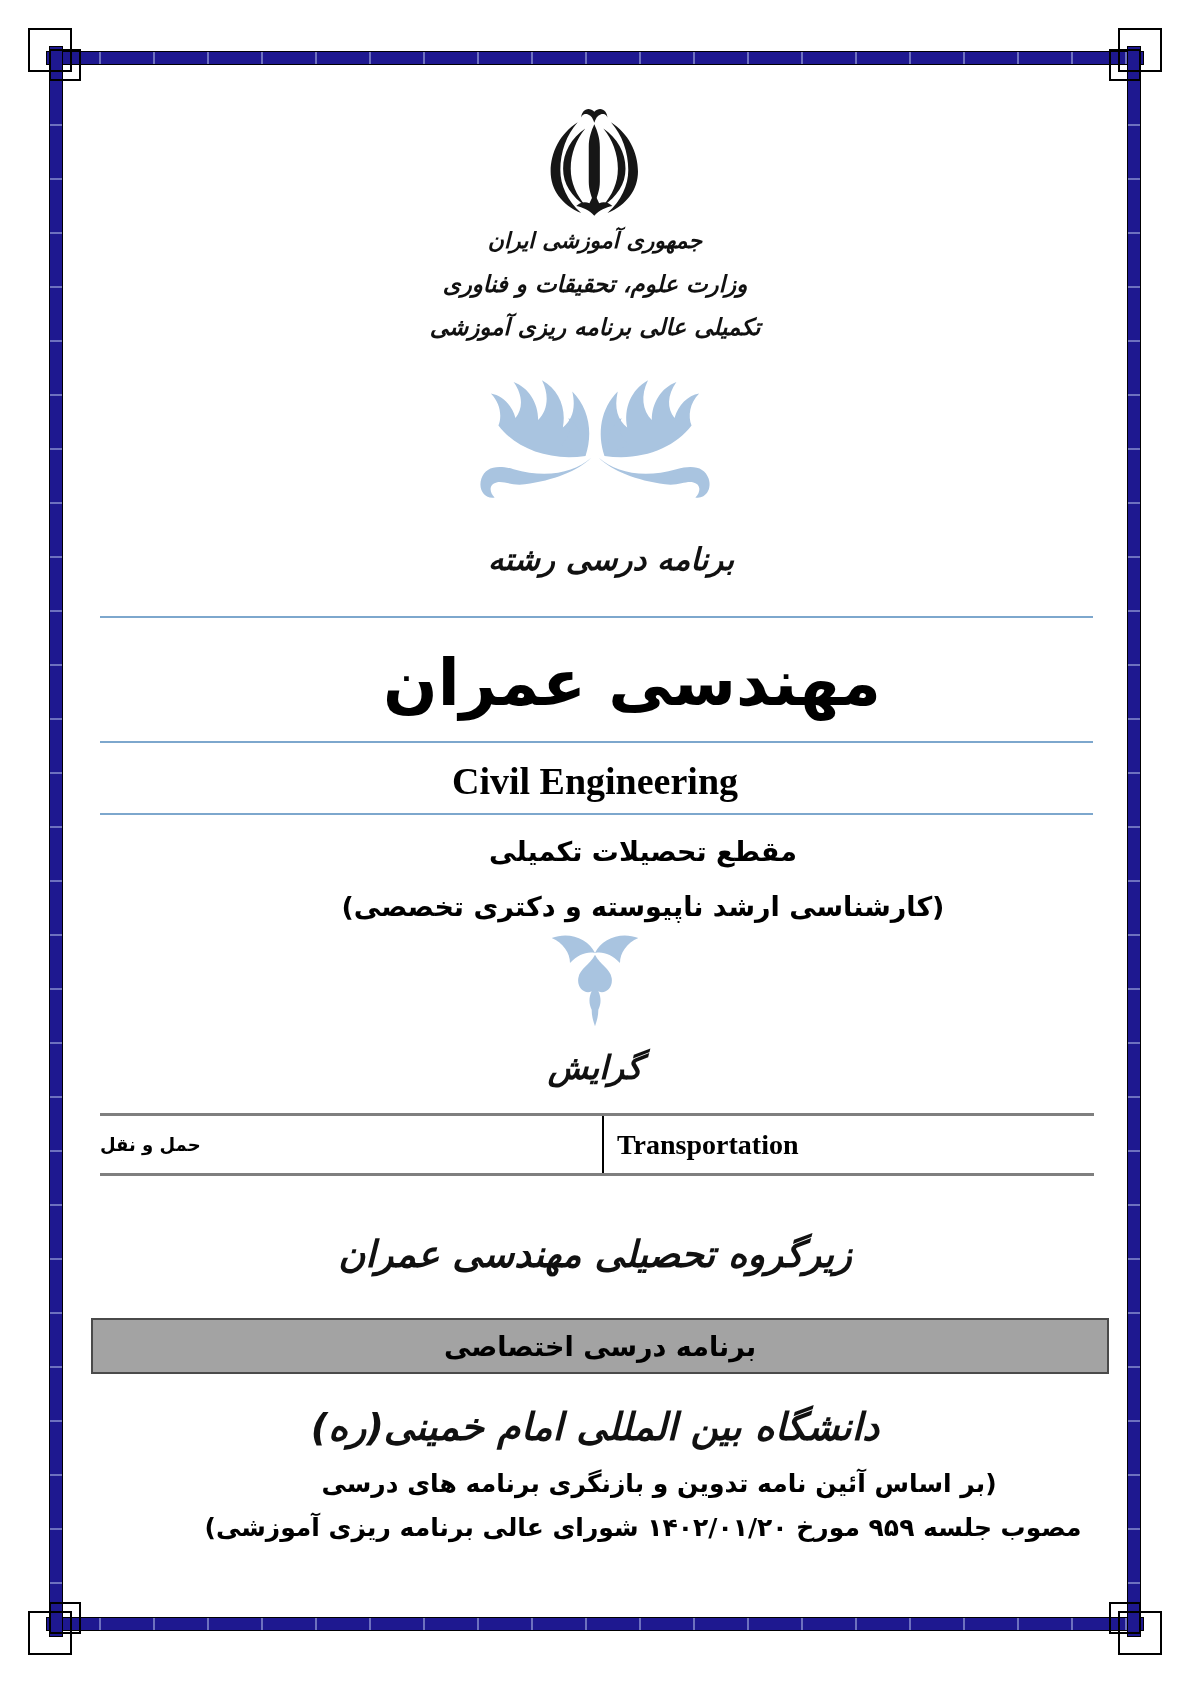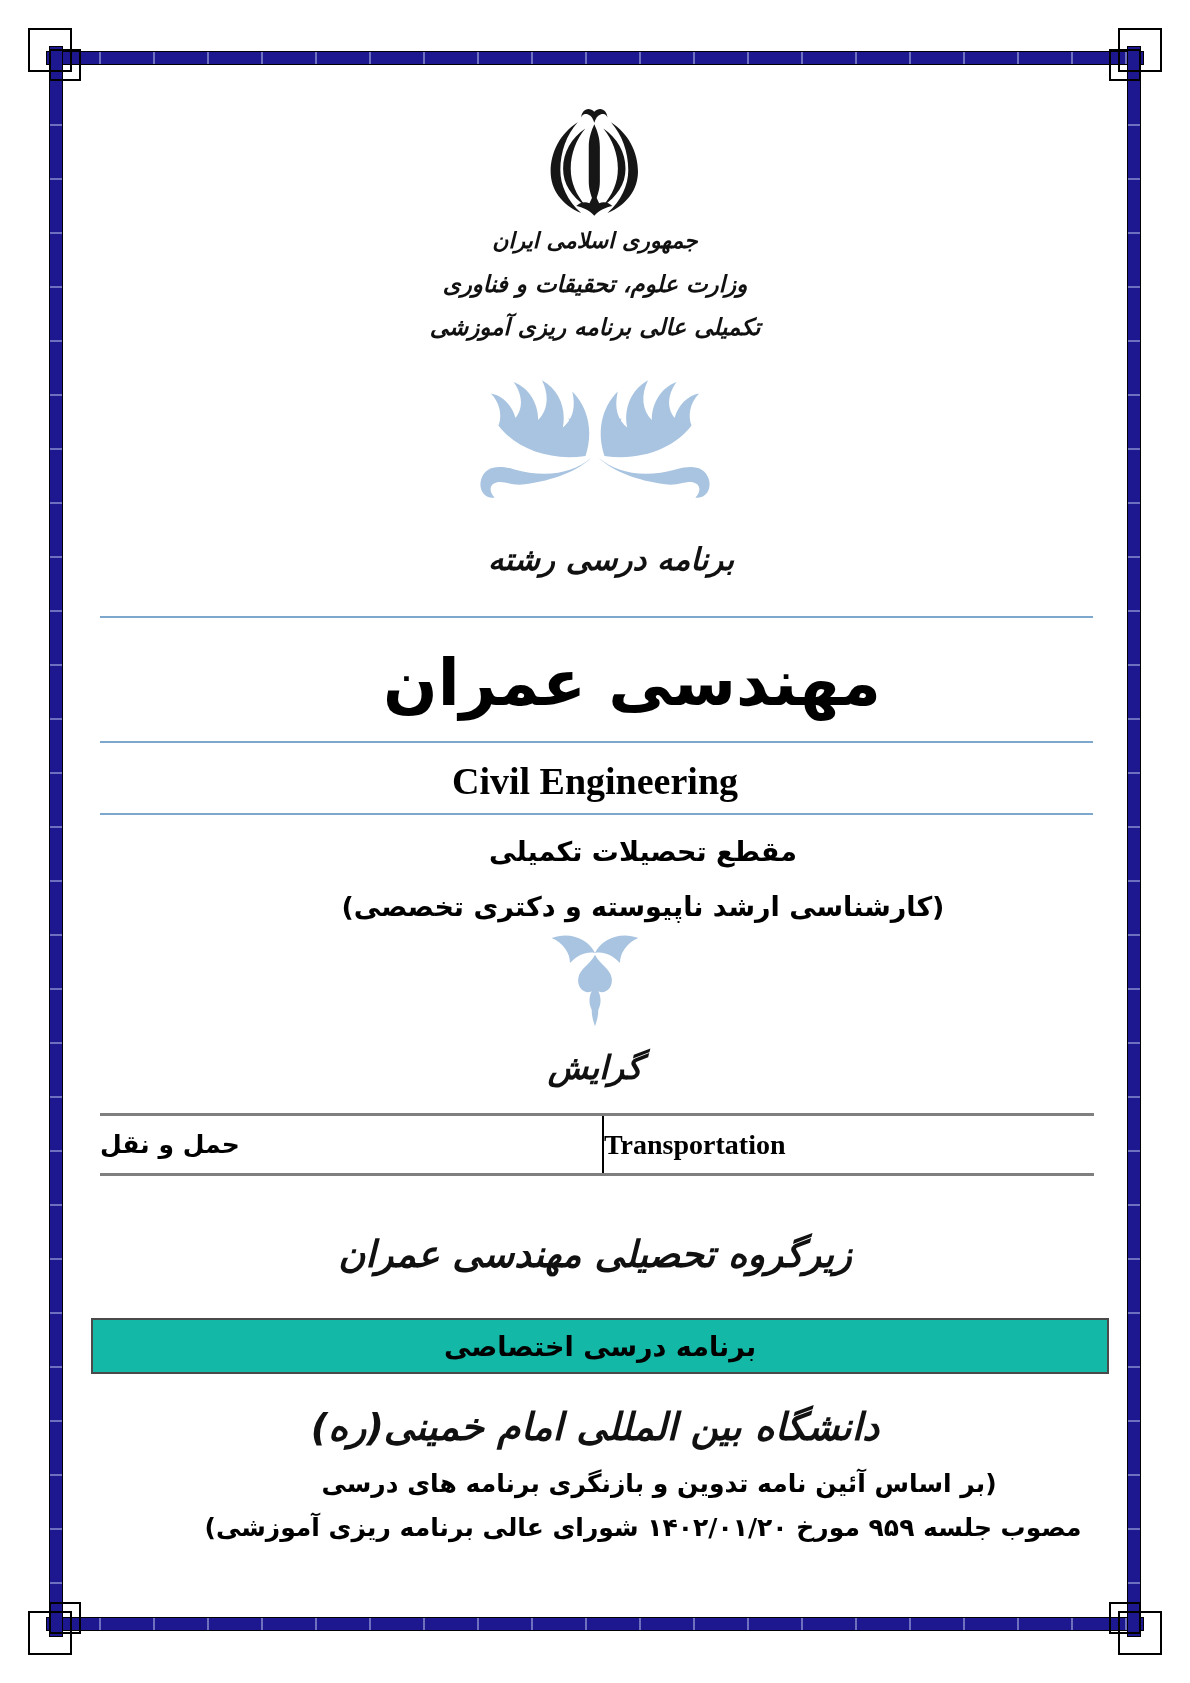--- a/index.html
+++ b/index.html
@@ -44,29 +44,29 @@
             font-family:"Liberation Serif",serif;}
   .level1{top:831px;height:42px;line-height:42px;font-size:27px;}
   .level2{top:886px;height:42px;line-height:42px;font-size:27px;}
   .trefoil{position:absolute;left:530px;top:928px;width:130px;height:100px;}
   .orientation-label{top:1030px;height:76px;line-height:76px;font-size:33px;}
 
   .otable{position:absolute;left:100px;top:1113px;width:994px;height:57px;
           border-top:3px solid #7f7f7f;border-bottom:3px solid #7f7f7f;box-sizing:content-box;}
   .otable .cell-fa{position:absolute;left:0;top:0;bottom:0;width:501px;display:flex;
           align-items:center;justify-content:flex-end;padding-right:15px;box-sizing:border-box;
-          font-weight:bold;font-size:25px;}
+          font-weight:bold;font-size:18px;}
   .otable .vdiv{position:absolute;left:502px;top:0;bottom:0;width:2px;background:#000;}
   .otable .cell-en{position:absolute;left:504px;right:0;top:0;bottom:0;display:flex;
-          align-items:center;font-weight:bold;font-size:28px;
+          align-items:center;padding-left:13px;font-weight:bold;font-size:28px;
           font-family:"Liberation Serif",serif;}
 
   .subgroup{top:1208px;height:94px;line-height:94px;font-size:37px;}
   .graybar{position:absolute;left:91px;top:1318px;width:1014px;height:52px;
-          background:#14b8a6;border:2px solid #4a4a4a;box-sizing:content-box;
+          background:#a3a3a3;border:2px solid #4a4a4a;box-sizing:content-box;
           display:flex;align-items:center;justify-content:center;
           font-weight:bold;font-size:27px;color:#000;}
   .university{top:1384px;height:86px;line-height:86px;font-size:38px;}
   .foot1{top:1462px;height:44px;line-height:44px;font-size:25px;margin-left:16px;}
   .foot2{top:1506px;height:44px;line-height:44px;font-size:25px;}
 </style>
 </head>
 <body>
 
 <div class="band h top"></div>
@@ -94,21 +94,21 @@
 
       <g id="cres">
         <path d="M61,33 C41,47 29,67 29,91 C29,113 41,131 62,145 C48,129 40,111 40,91 C40,69 48,49 61,33 Z"></path>
         <path d="M50,24 C25,40 11,67 11,95 C11,121 27,143 55,155 C35,137 25,115 25,93 C25,67 34,42 50,24 Z"></path>
       </g>
       <use href="#cres" xlink:href="#cres" transform="translate(148,0) scale(-1,1)"></use>
     </g>
   </svg>
 </div>
 
-<div class="cx calli gov1" dir="rtl">جمهوری اسلامی ایران</div>
+<div class="cx calli gov1" dir="rtl">جمهوری آموزشی ایران</div>
 <div class="cx calli gov2" dir="rtl">وزارت علوم، تحقیقات و فناوری</div>
 <div class="cx calli gov3" dir="rtl">تکمیلی عالی برنامه ریزی آموزشی</div>
 
 <div class="flourish">
   <svg viewBox="0 0 260 150" width="256" height="142" xmlns="http://www.w3.org/2000/svg">
     <g fill="#a9c4e0">
       <g id="half">
 
         <path d="M140,96 C132,72 136,46 154,28 C150,46 154,58 164,66 C160,46 168,26 186,16 C178,32 180,48 190,58 C190,40 200,24 216,18 C206,32 206,46 214,56 C218,42 228,32 240,30 C230,40 228,54 232,64 C214,88 178,102 140,96 Z"></path>
 

